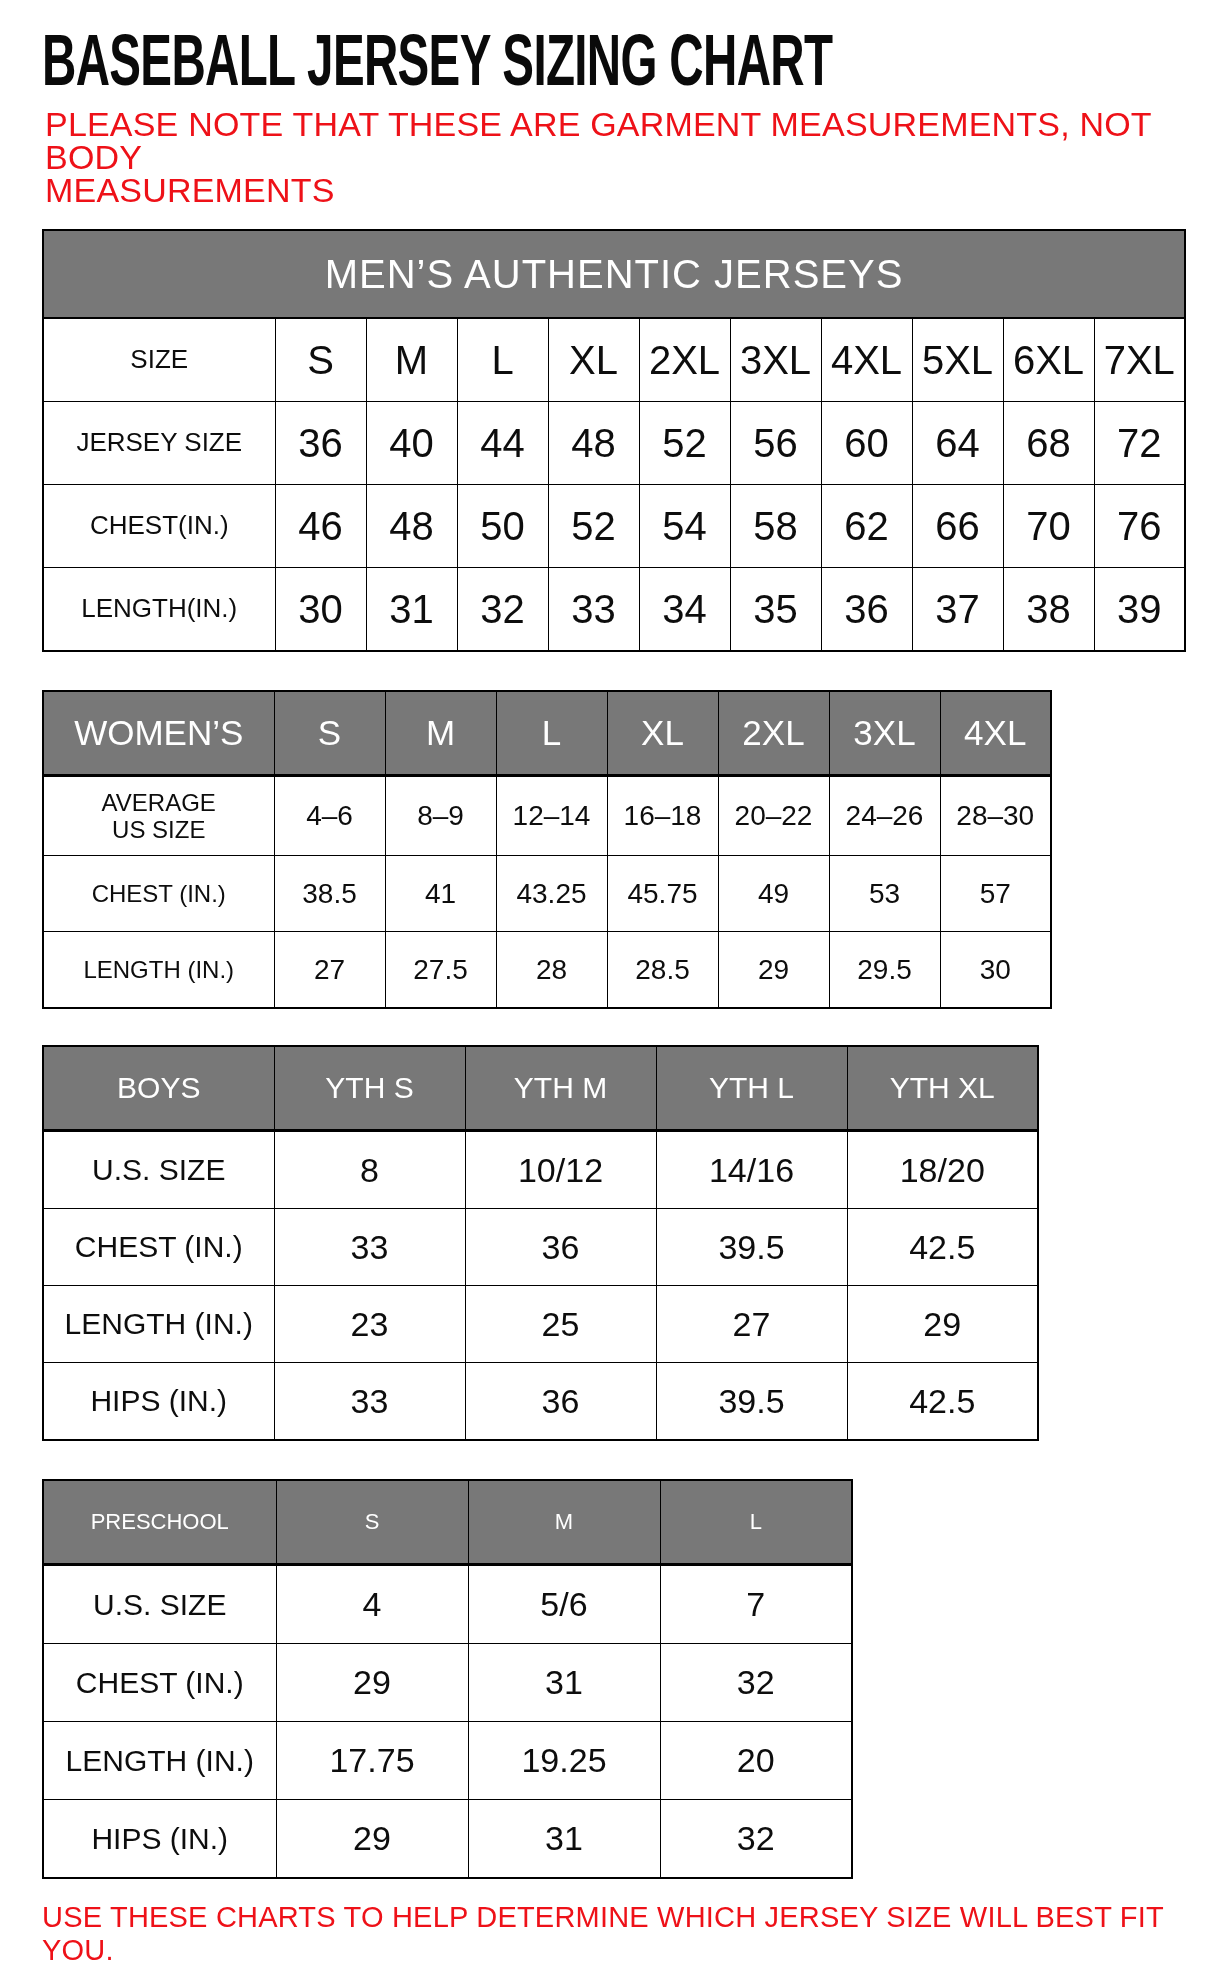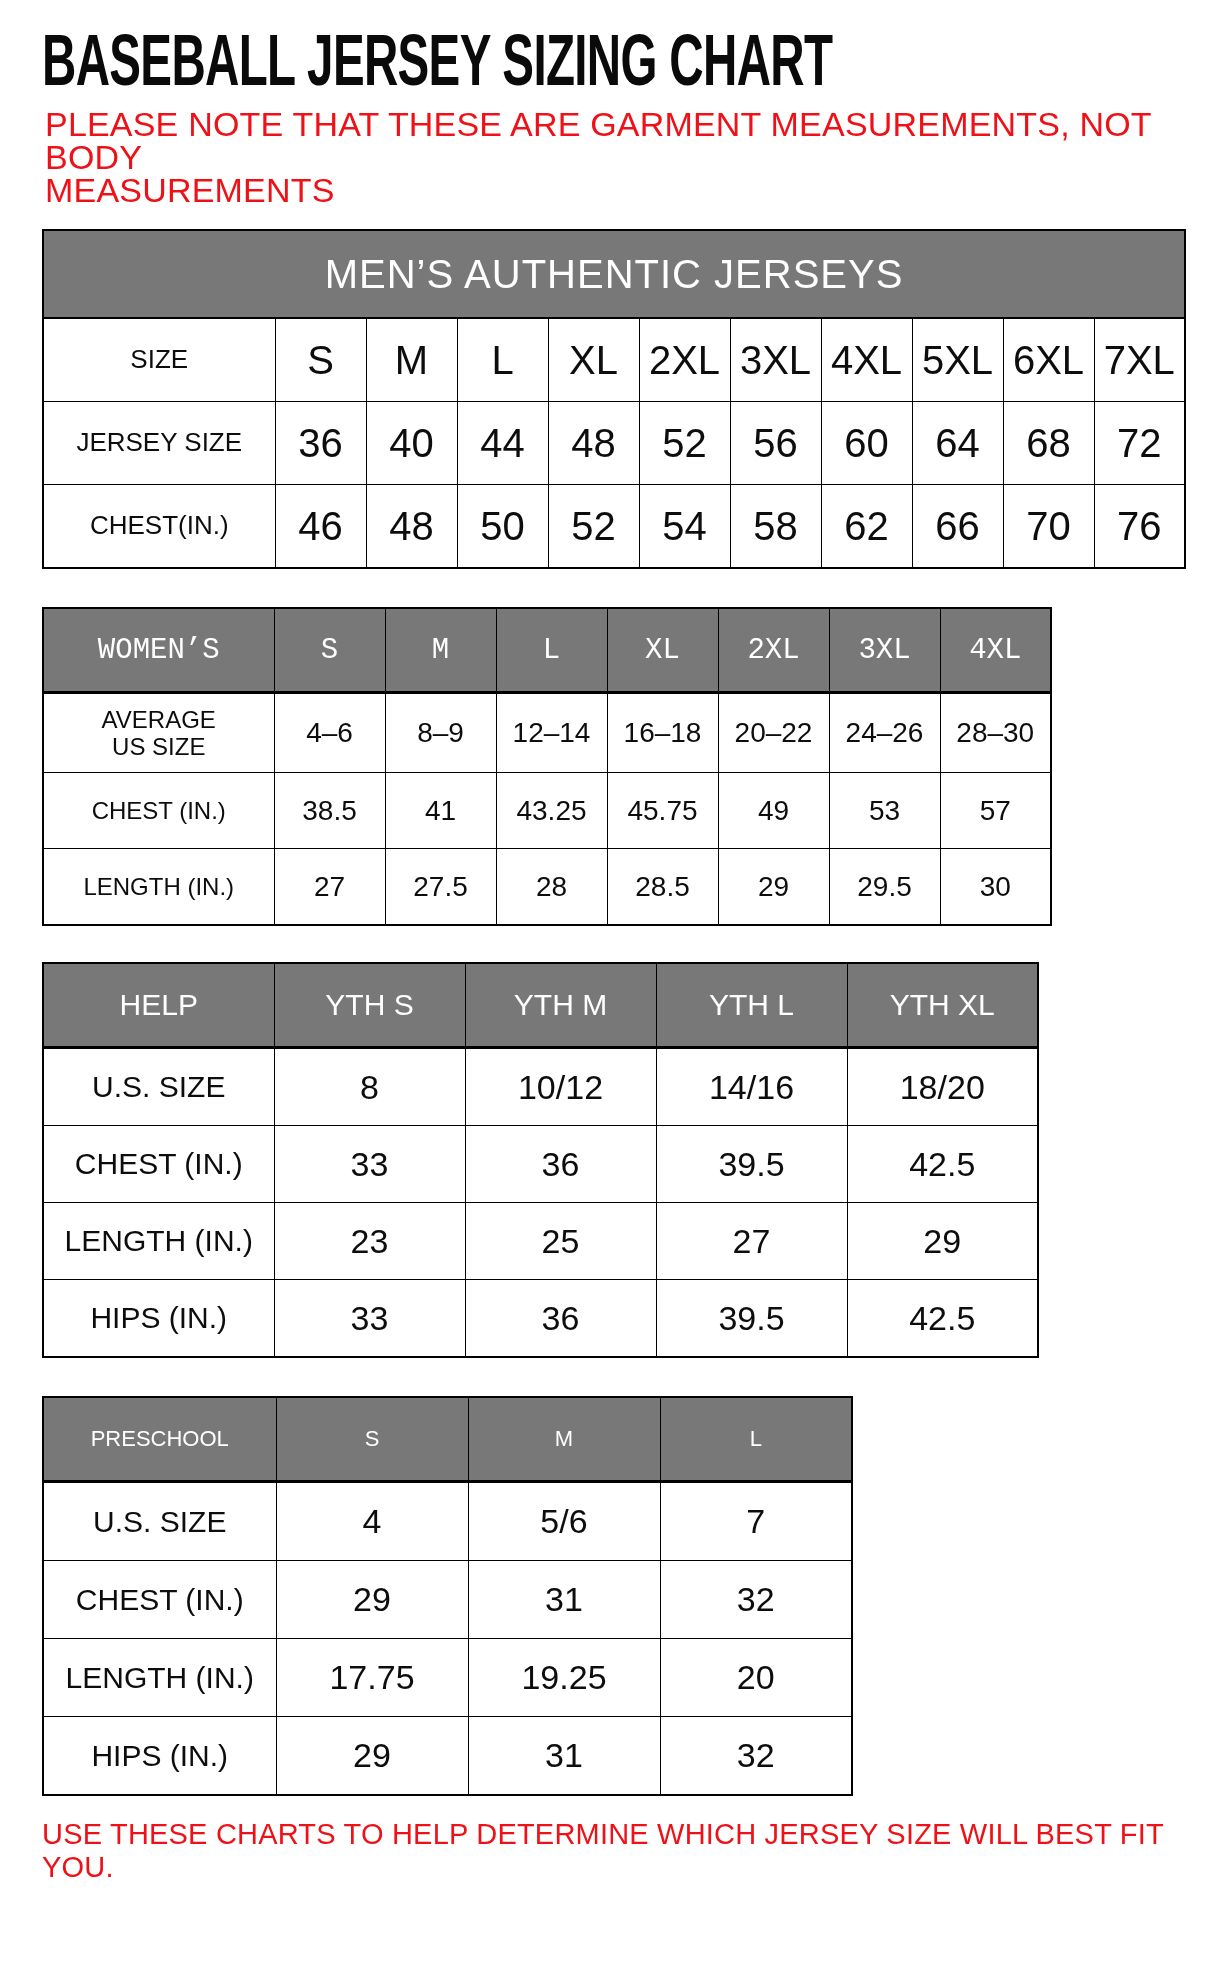--- a/index.html
+++ b/index.html
@@ -62,21 +62,21 @@
   .t-mens .c-label{width:232px;}
   .t-mens .c-val{width:91px;}
   .t-mens thead th{height:86px;font-size:40px;letter-spacing:1px;}
   .t-mens td{height:82px;}
   .t-mens td.val{font-size:40px;}
   .t-mens td.lab{font-size:26px;}
   
   .t-womens{width:1008px;}
   .t-womens .c-label{width:231px;}
   .t-womens .c-val{width:111px;}
-  .t-womens thead th{height:82px;font-size:29px;font-family:Liberation Mono, monospace;}
+  .t-womens thead th{height:82px;font-size:35px;}
   .t-womens td{height:75px;}
   .t-womens tbody tr:first-child td{height:78px;}
   .t-womens td.val{font-size:28px;}
   .t-womens td.lab{font-size:24px;text-align:center;}
   
   .t-boys{width:996px;}
   .t-boys .c-label{width:231px;}
   .t-boys .c-val{width:191px;}
   .t-boys thead th{height:82px;font-size:30px;}
   .t-boys td{height:76px;}
@@ -163,20 +163,33 @@
           <td class="val">48</td>
           <td class="val">50</td>
           <td class="val">52</td>
           <td class="val">54</td>
           <td class="val">58</td>
           <td class="val">62</td>
           <td class="val">66</td>
           <td class="val">70</td>
           <td class="val">76</td>
         </tr>
+        <tr>
+          <td class="lab">LENGTH(IN.)</td>
+          <td class="val">30</td>
+          <td class="val">31</td>
+          <td class="val">32</td>
+          <td class="val">33</td>
+          <td class="val">34</td>
+          <td class="val">35</td>
+          <td class="val">36</td>
+          <td class="val">37</td>
+          <td class="val">38</td>
+          <td class="val">39</td>
+        </tr>
       </tbody>
   </table>
 </section>
 
 <section class="tbl-section sec-womens">
   <table class="sizing-table t-womens">
     <colgroup>
       <col class="c-label">
       <col class="c-val">
         <col class="c-val">
@@ -238,21 +251,21 @@
   <table class="sizing-table t-boys">
     <colgroup>
       <col class="c-label">
       <col class="c-val">
         <col class="c-val">
         <col class="c-val">
         <col class="c-val">
     </colgroup>
     <thead>
         <tr>
-          <th class="head-cell head-label">HELP</th>
+          <th class="head-cell head-label">BOYS</th>
           <th class="head-cell">YTH S</th>
           <th class="head-cell">YTH M</th>
           <th class="head-cell">YTH L</th>
           <th class="head-cell">YTH XL</th>
         </tr>
       </thead>
     <tbody>
         <tr>
           <td class="lab">U.S. SIZE</td>
           <td class="val">8</td>

